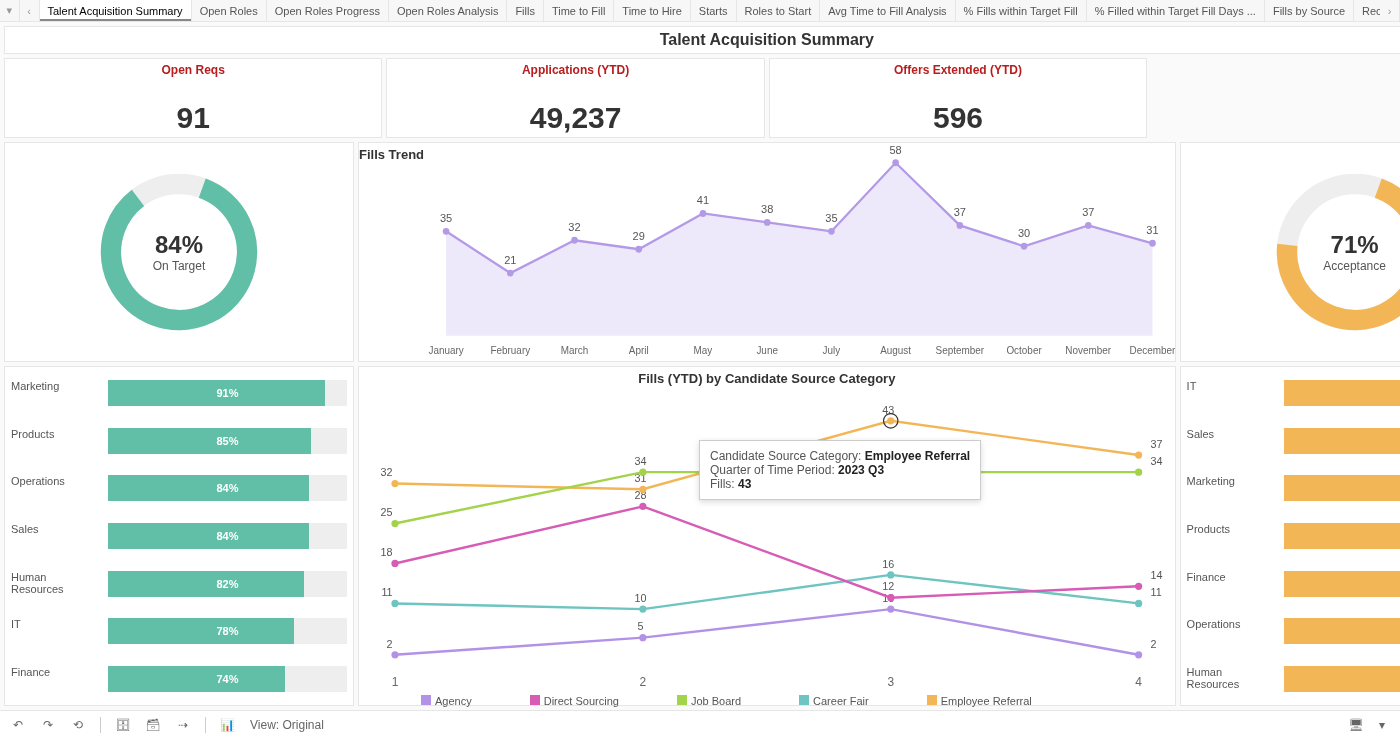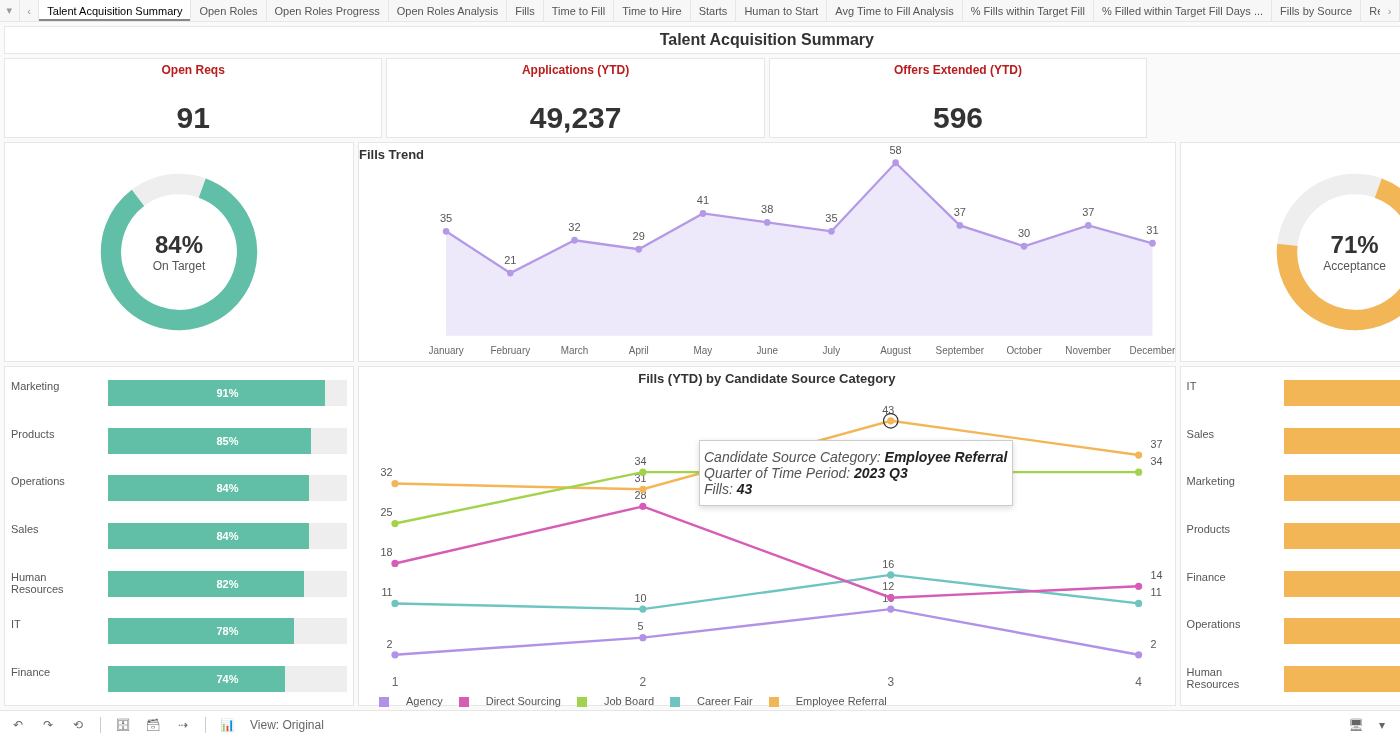--- a/index.html
+++ b/index.html
@@ -61,24 +61,24 @@
   .hrow .val{position:absolute;top:0;bottom:0;display:flex;align-items:center;font-size:11px;font-weight:600;}
   .teal-bars .fill{background:var(--teal);}
   .orange-bars .fill{background:var(--orange);}
   .teal-bars .val{left:50%;transform:translateX(-50%);color:#fff;}
   .orange-bars .val{right:-32px;color:#555;}
 
   .src-panel{display:flex;flex-direction:column;}
   .src-title{text-align:center;font-weight:600;font-size:13px;padding:4px 0;}
   .src-body{flex:1;position:relative;}
   .src-legend{display:flex;flex-wrap:wrap;gap:4px 16px;padding:2px 20px 6px;font-size:11px;color:#555;}
-  .lg{display:flex;align-items:flex-end;gap:17px;}
+  .lg{display:flex;align-items:flex-start;gap:4px;margin-left:42px;}
   .lg .sw{width:10px;height:10px;}
 
-  .tooltip{position:absolute;background:#fff;border:1px solid #ccc;padding:8px 4px;font-size:14px;color:#555;box-shadow:0 2px 6px rgba(0,0,0,.15);font-style:italic;}
+  .tooltip{position:absolute;background:#fff;border:1px solid #ccc;padding:8px 10px;font-size:12px;color:#555;box-shadow:0 2px 6px rgba(0,0,0,.15);}
   .tooltip b{color:#222;}
 
   
   .toolbar{height:28px;border-top:1px solid var(--border);background:#fff;display:flex;align-items:center;padding:0 10px;gap:14px;color:#666;font-size:12px;}
   .toolbar .ico{width:16px;height:16px;display:flex;align-items:center;justify-content:center;cursor:pointer;}
   .toolbar .sep{width:1px;height:16px;background:#ccc;}
   .toolbar .right{margin-left:auto;display:flex;gap:10px;}
   svg text{font-family:inherit;}
 </style>
 </head>
@@ -91,21 +91,21 @@
     <div class="nav-btn">‹</div>
     <div id="tab-host" style="display:flex;overflow:hidden;">
         <div class="tab active">Talent Acquisition Summary</div>
         <div class="tab">Open Roles</div>
         <div class="tab">Open Roles Progress</div>
         <div class="tab">Open Roles Analysis</div>
         <div class="tab">Fills</div>
         <div class="tab">Time to Fill</div>
         <div class="tab">Time to Hire</div>
         <div class="tab">Starts</div>
-        <div class="tab">Human to Start</div>
+        <div class="tab">Roles to Start</div>
         <div class="tab">Avg Time to Fill Analysis</div>
         <div class="tab">% Fills within Target Fill</div>
         <div class="tab">% Filled within Target Fill Days ...</div>
         <div class="tab">Fills by Source</div>
         <div class="tab">Recruiter Performan</div>
       </div>
     <div class="nav-btn">›</div>
   </div>
 
   <div class="dash">

